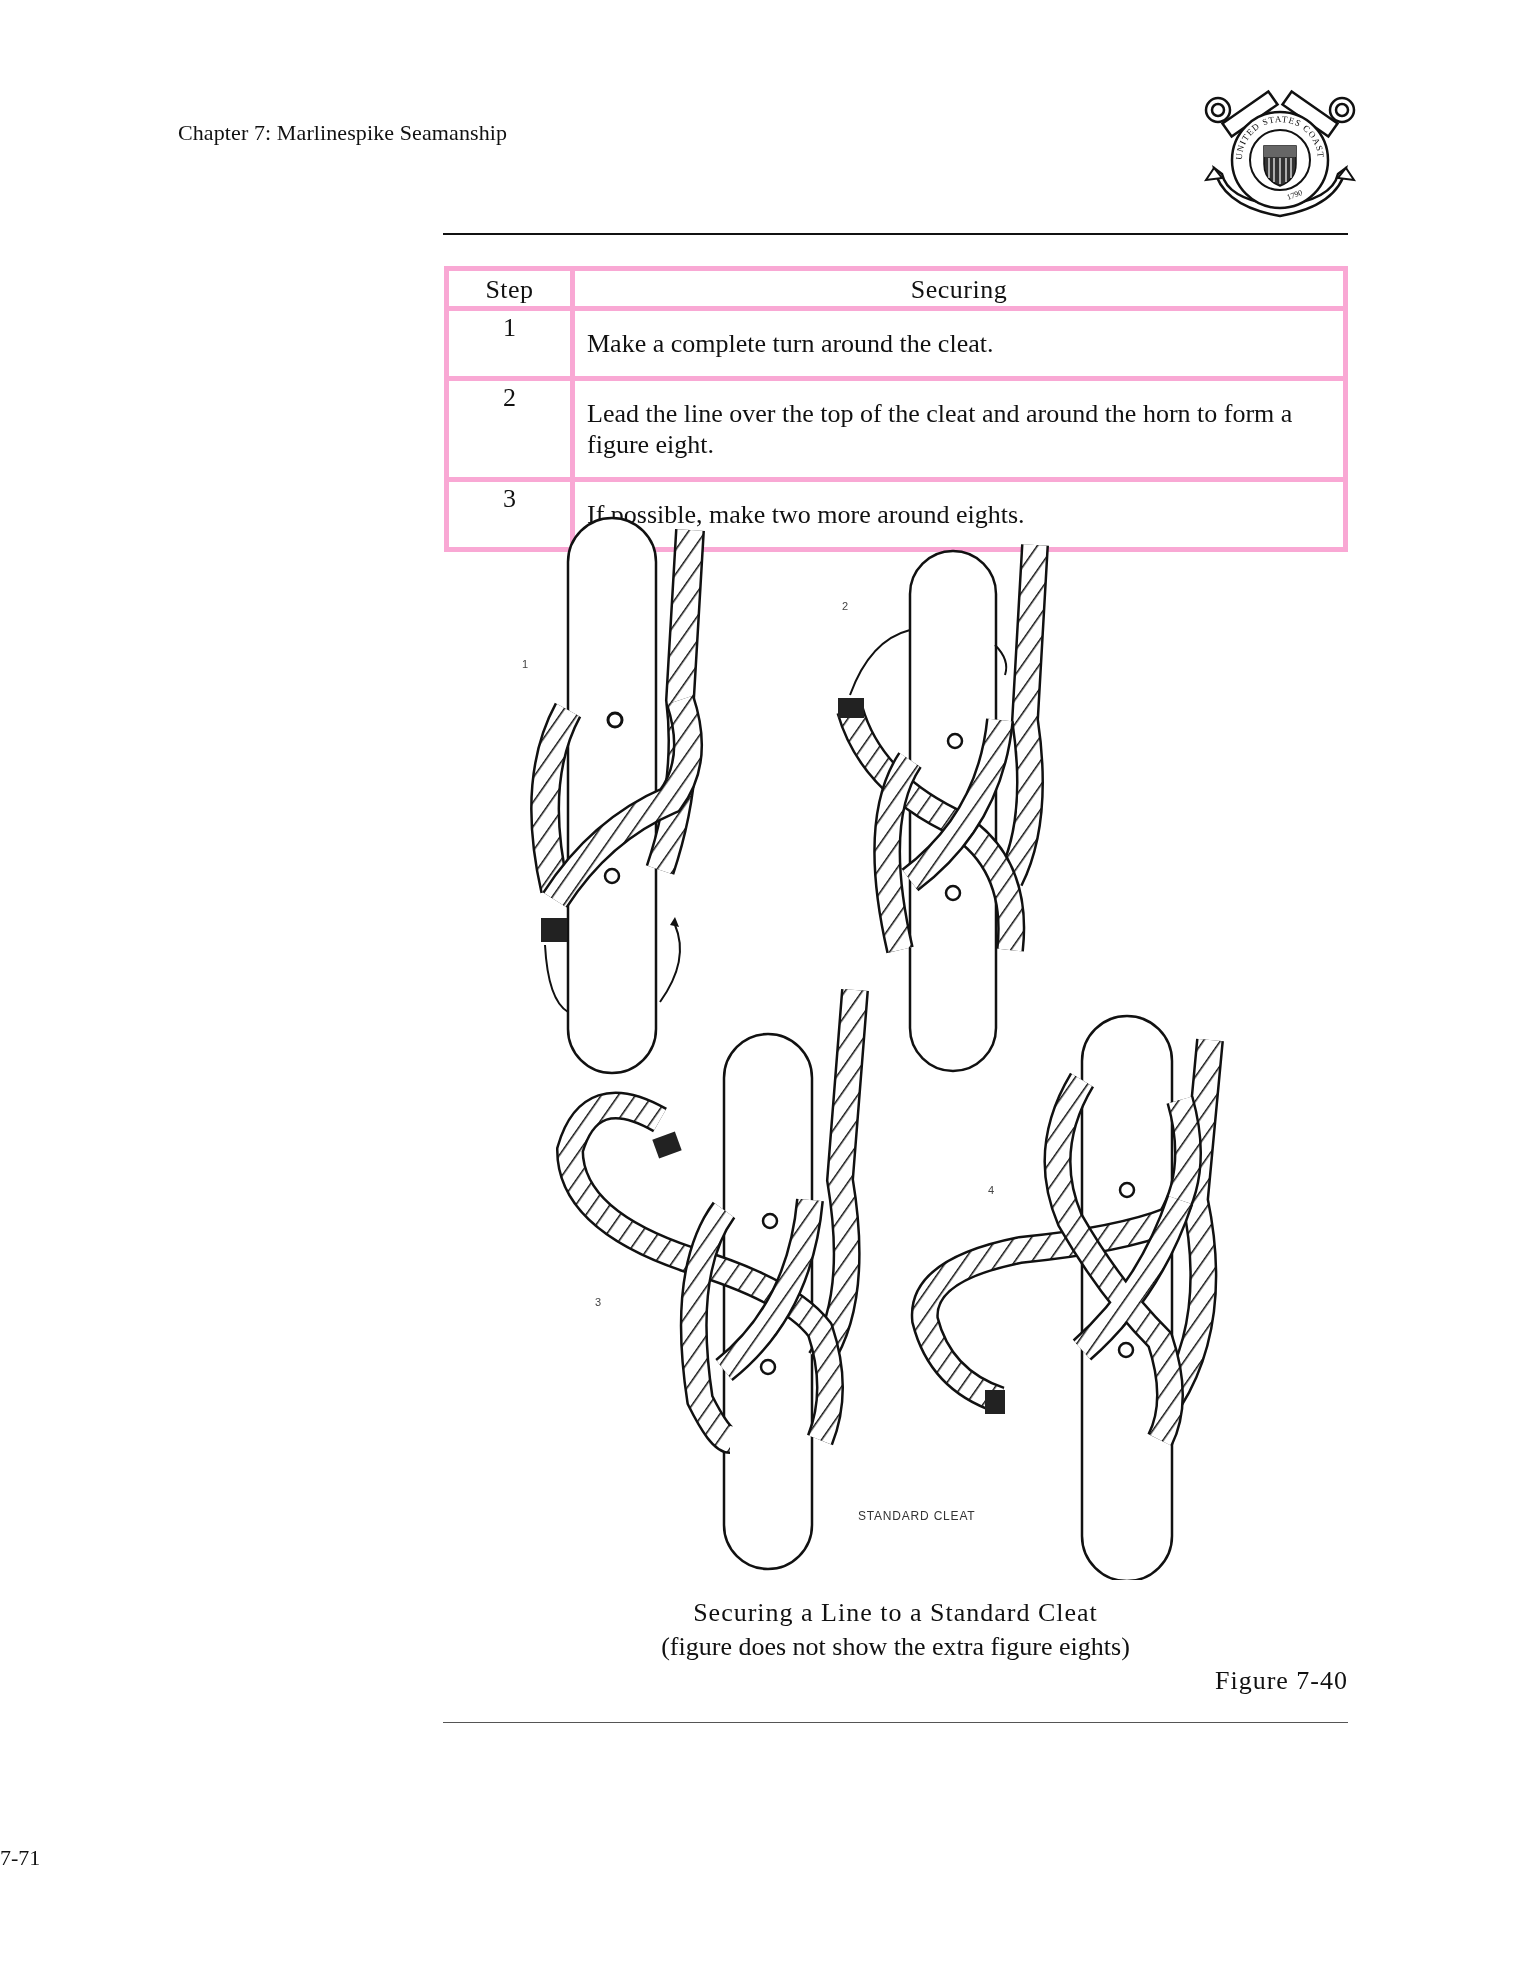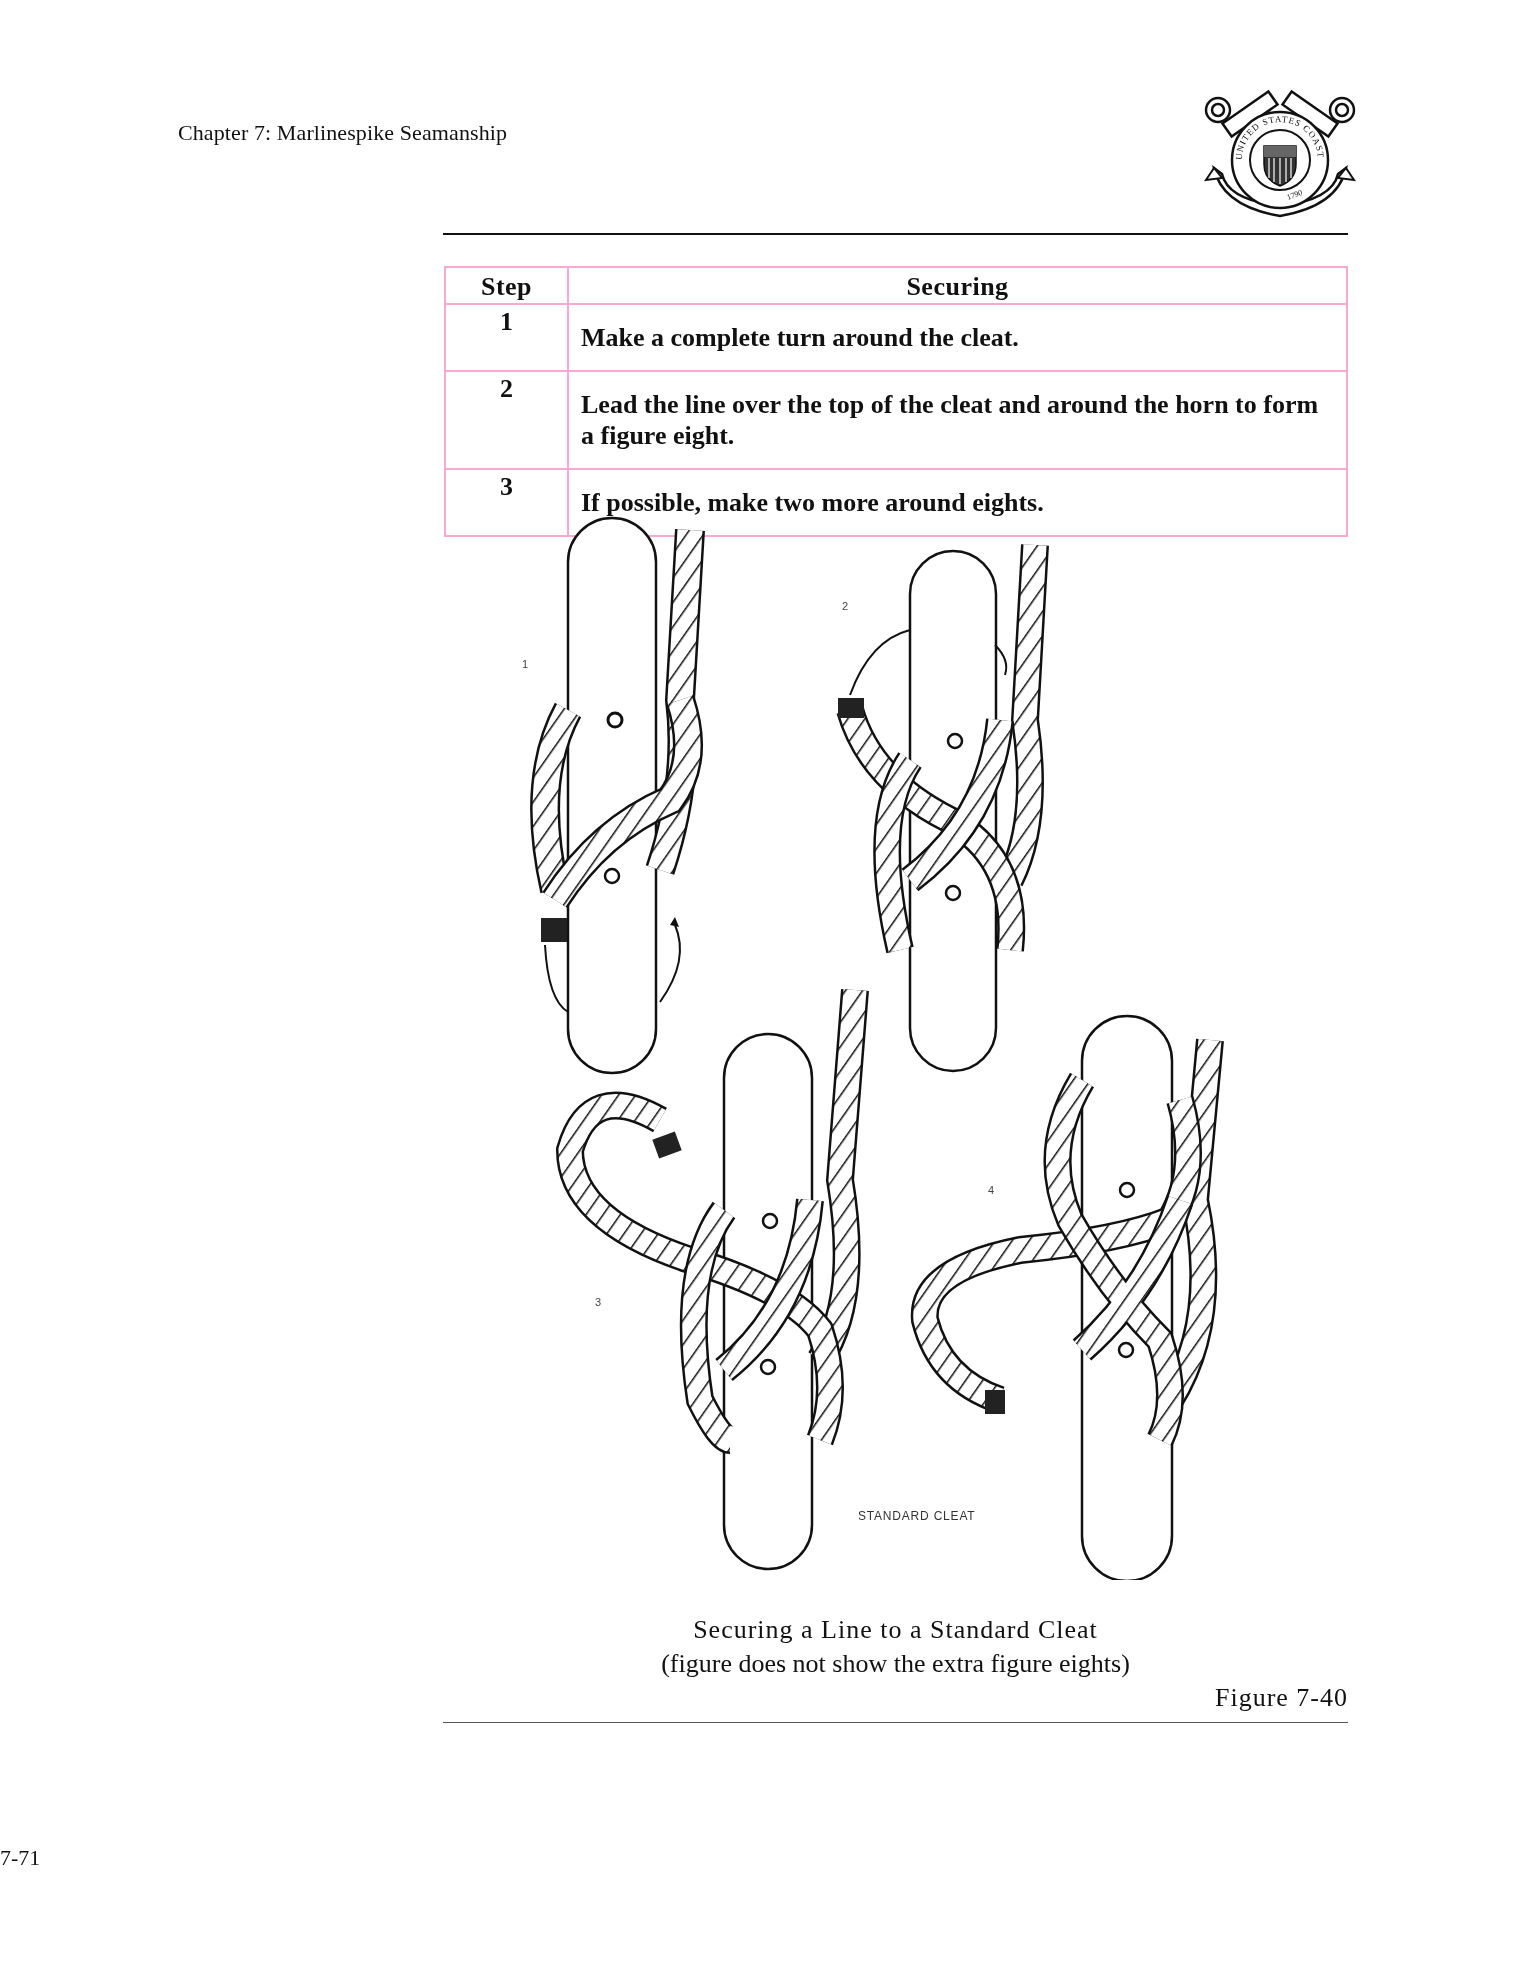--- a/index.html
+++ b/index.html
@@ -12,33 +12,33 @@
     font-size: 22px; letter-spacing: 0.1px;
   }
   .logo { position: absolute; left: 1192px; top: 88px; width: 176px; height: 140px; }
   .rule-top { position: absolute; left: 443px; top: 233px; width: 905px; height: 0; border-top: 2px solid #111; }
   .rule-bottom { position: absolute; left: 443px; top: 1722px; width: 905px; height: 0; border-top: 1px solid #555; }
   table.procedure {
     position: absolute; left: 444px; top: 266px; width: 904px;
     border-collapse: collapse; font-size: 26px; line-height: 31px;
   }
   table.procedure td, table.procedure th {
-    border: 2px solid #f9a8d4; font-weight: bold; vertical-align: top;
+    border: 5px solid #f9a8d4; font-weight: normal; vertical-align: top;
   }
   table.procedure th { padding: 3px 6px 1px; text-align: center; letter-spacing: 0.5px; }
   table.procedure th.step-col { width: 109px; }
   table.procedure td.step { text-align: center; padding: 1px 6px; }
   table.procedure td.proc { text-align: left; padding: 17px 12px; }
   .figure { position: absolute; left: 500px; top: 500px; width: 740px; height: 1080px; }
   .figure svg { width: 100%; height: 100%; }
   .caption {
     position: absolute; left: 443px; top: 1596px; width: 905px; text-align: center;
     font-size: 26px; line-height: 34px;
   }
-  .caption .title { letter-spacing: 1px; margin-top: 17px; }
+  .caption .title { letter-spacing: 1px; }
   .caption .fignum { letter-spacing: 1px; text-align: right; }
   .page-number { position: absolute; left: 0; width: 1470px; top: 1845px; font-size: 22px; }
   .panel-label { font-family: "Liberation Sans", sans-serif; font-size: 11px; fill: #444; }
   .cleat-label { font-family: "Liberation Sans", sans-serif; font-size: 12px; fill: #333; letter-spacing: 0.8px; }
 </style>
 </head>
 <body>
 
 <div class="chapter-header">Chapter 7: Marlinespike Seamanship</div>
 

